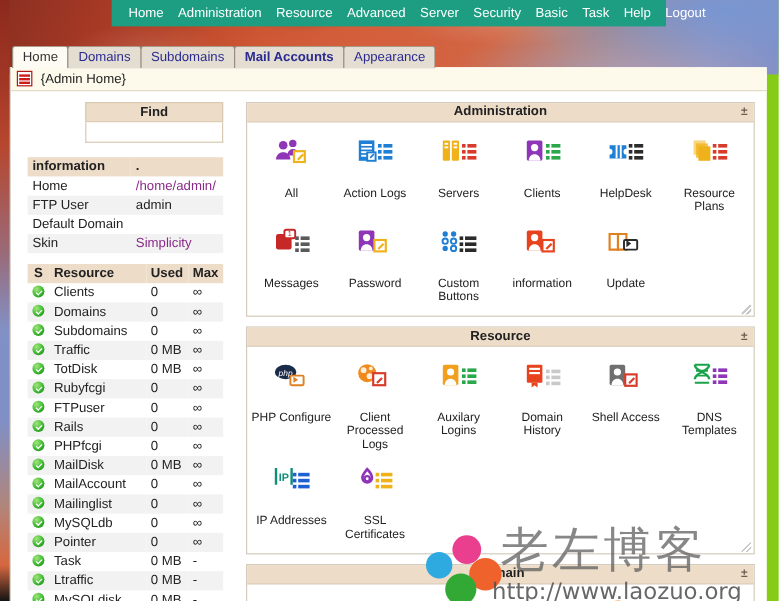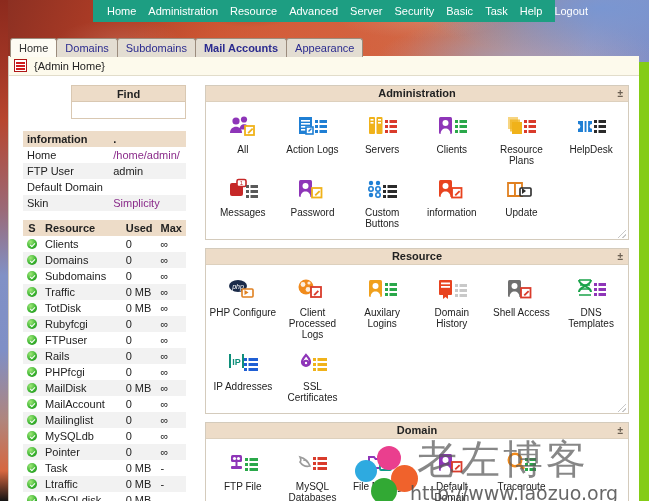--- a/index.html
+++ b/index.html
@@ -238,21 +238,21 @@
     display: flex; flex-wrap: wrap;
     padding: 7px 2px 4px 2px;
   }
   .cell {
     width: 16.666%;
     text-align: center;
     padding: 4px 1px 6px 1px;
     cursor: pointer;
   }
   .cell .ic { height: 30px; display: flex; align-items: center; justify-content: center; }
-  .cell .lbl { font-size: 10px; line-height: 11px; margin-top: 1px; color: #222; }
+  .cell .lbl { font-size: 10px; line-height: 11px; margin-top: 13px; color: #222; }
 
   
   .watermark {
     position: absolute;
     left: 355px; top: 438px;
     z-index: 7;
     pointer-events: none;
     user-select: none;
   }
   .wm-cn {
@@ -549,48 +549,48 @@
                     <rect x="22.5" y="11" width="9" height="3" fill="#2aa84a"></rect>
                     <rect x="18" y="16" width="3" height="3" fill="#2aa84a"></rect>
                     <rect x="22.5" y="16" width="9" height="3" fill="#2aa84a"></rect>
                   </svg>
                 </div>
                 <div class="lbl">Clients</div>
               </div>
               <div class="cell">
                 <div class="ic">
                   <svg width="30" height="28" viewBox="0 0 30 28">
+                    <path d="M2 7h14v3a2.4 2.4 0 000 4.8V18H2v-3.2a2.4 2.4 0 000-4.8z" fill="#1f7fd4"></path>
+        <rect x="7" y="7" width="1.6" height="11" fill="#fff"></rect>
+                    <rect x="10.5" y="7" width="1.6" height="11" fill="#fff"></rect>
+        <rect x="18" y="6" width="3" height="3" fill="#2b2b2b"></rect>
+                    <rect x="22.5" y="6" width="9" height="3" fill="#2b2b2b"></rect>
+                    <rect x="18" y="11" width="3" height="3" fill="#2b2b2b"></rect>
+                    <rect x="22.5" y="11" width="9" height="3" fill="#2b2b2b"></rect>
+                    <rect x="18" y="16" width="3" height="3" fill="#2b2b2b"></rect>
+                    <rect x="22.5" y="16" width="9" height="3" fill="#2b2b2b"></rect>
+                  </svg>
+                </div>
+                <div class="lbl">HelpDesk</div>
+              </div>
+              <div class="cell">
+                <div class="ic">
+                  <svg width="30" height="28" viewBox="0 0 30 28">
                     <rect x="2" y="3" width="10" height="12" fill="#f0b21a" opacity=".55"></rect>
         <rect x="4" y="5.5" width="10" height="12" fill="#f0b21a" opacity=".75"></rect>
         <rect x="6" y="8" width="10" height="12" fill="#f0b21a"></rect>
         <rect x="18" y="6" width="3" height="3" fill="#d93b2b"></rect>
                     <rect x="22.5" y="6" width="9" height="3" fill="#d93b2b"></rect>
                     <rect x="18" y="11" width="3" height="3" fill="#d93b2b"></rect>
                     <rect x="22.5" y="11" width="9" height="3" fill="#d93b2b"></rect>
                     <rect x="18" y="16" width="3" height="3" fill="#d93b2b"></rect>
                     <rect x="22.5" y="16" width="9" height="3" fill="#d93b2b"></rect>
                   </svg>
                 </div>
                 <div class="lbl">Resource Plans</div>
-              </div>
-              <div class="cell">
-                <div class="ic">
-                  <svg width="30" height="28" viewBox="0 0 30 28">
-                    <path d="M2 7h14v3a2.4 2.4 0 000 4.8V18H2v-3.2a2.4 2.4 0 000-4.8z" fill="#1f7fd4"></path>
-        <rect x="7" y="7" width="1.6" height="11" fill="#fff"></rect>
-                    <rect x="10.5" y="7" width="1.6" height="11" fill="#fff"></rect>
-        <rect x="18" y="6" width="3" height="3" fill="#2b2b2b"></rect>
-                    <rect x="22.5" y="6" width="9" height="3" fill="#2b2b2b"></rect>
-                    <rect x="18" y="11" width="3" height="3" fill="#2b2b2b"></rect>
-                    <rect x="22.5" y="11" width="9" height="3" fill="#2b2b2b"></rect>
-                    <rect x="18" y="16" width="3" height="3" fill="#2b2b2b"></rect>
-                    <rect x="22.5" y="16" width="9" height="3" fill="#2b2b2b"></rect>
-                  </svg>
-                </div>
-                <div class="lbl">HelpDesk</div>
               </div>
               <div class="cell">
                 <div class="ic">
                   <svg width="30" height="28" viewBox="0 0 30 28">
                     <rect x="2" y="6" width="13" height="13" rx="2" fill="#c62828"></rect>
         <path d="M2 8l6.5 5L15 8" stroke="#fff" stroke-width="0" fill="none"></path>
         <rect x="9" y="2.5" width="9" height="7" rx="1.6" fill="#fff" stroke="#c62828" stroke-width="1.6"></rect>
         <text x="13.5" y="8" font-size="6" text-anchor="middle" fill="#c62828" font-family="sans-serif">1</text>
         <rect x="18" y="8" width="3" height="3" fill="#5a5a5a"></rect>
                     <rect x="22.5" y="8" width="9" height="3" fill="#5a5a5a"></rect>

